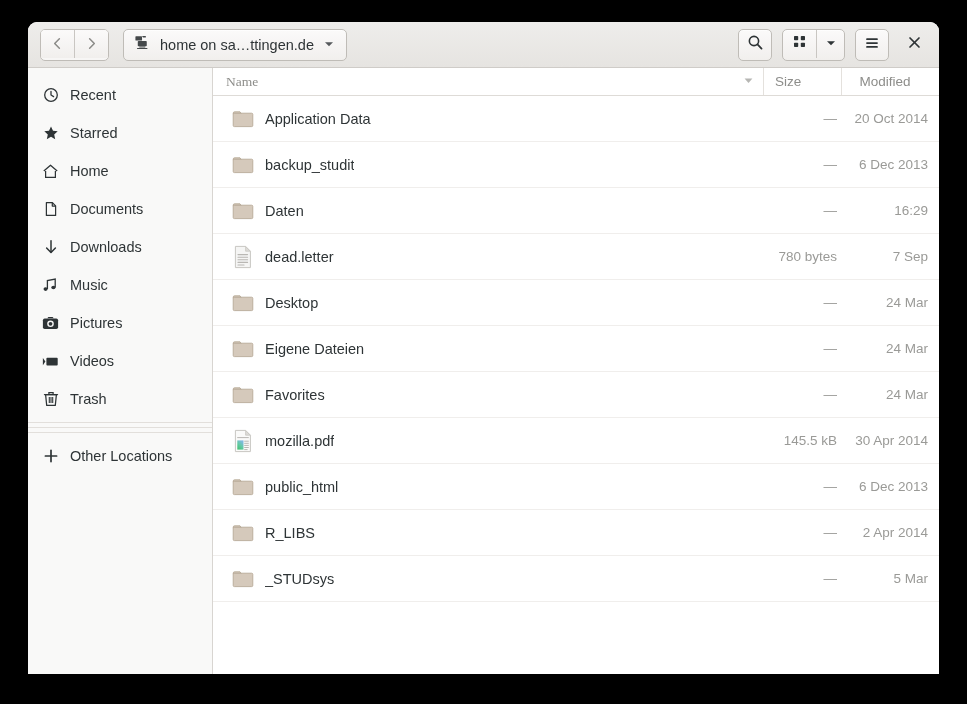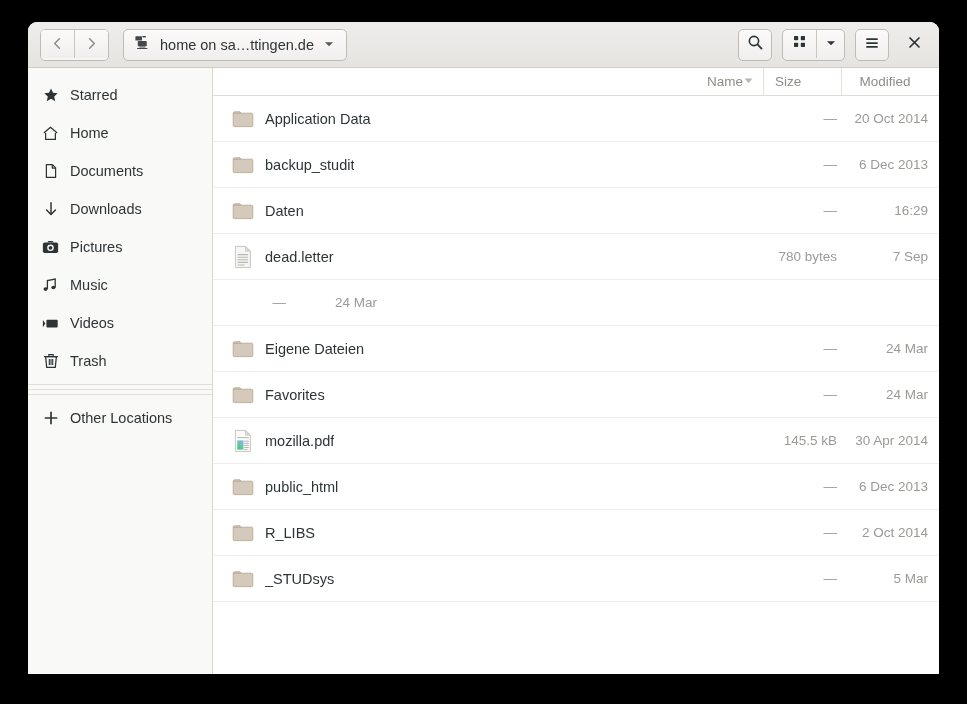--- a/index.html
+++ b/index.html
@@ -205,24 +205,25 @@
   }
   .ch {
     display: flex;
     align-items: center;
     box-sizing: border-box;
     cursor: default;
   }
   .ch-name {
     flex: 1;
     padding-left: 13px;
-    justify-content: flex-end;
+    justify-content: space-between;
     padding-right: 9px;
     border-right: 1px solid #e4e1dd;
     min-width: 0;
+    font-family: Liberation Serif, serif;
   }
   .ch-size {
     width: 78px;
     padding-left: 11px;
     border-right: 1px solid #e4e1dd;
   }
   .ch-mod {
     width: 97px;
     justify-content: center;
     padding-right: 11px;
@@ -374,20 +375,29 @@
 
     </div>
   </div>
 
   <div id="body">
 
     <div id="sidebar">
         <div class="side-item">
           <span class="ico">
             <svg width="16" height="16" viewBox="0 0 16 16">
+              <circle cx="8" cy="8" r="6.3" fill="none" stroke="#2e3436" stroke-width="1.3"></circle>
+              <path d="M8 4.4 L8 8 L10.6 9.6" fill="none" stroke="#2e3436" stroke-width="1.3" stroke-linecap="round"></path>
+            </svg>
+          </span>
+          <span class="txt">Recent</span>
+        </div>
+        <div class="side-item">
+          <span class="ico">
+            <svg width="16" height="16" viewBox="0 0 16 16">
               <path d="M8 1.4 L10 5.8 L14.7 6.3 L11.2 9.5 L12.2 14.2 L8 11.8 L3.8 14.2 L4.8 9.5 L1.3 6.3 L6 5.8 Z" fill="#2e3436"></path>
             </svg>
           </span>
           <span class="txt">Starred</span>
         </div>
         <div class="side-item">
           <span class="ico">
             <svg width="17" height="17" viewBox="0 0 17 17">
               <path d="M1.8 8 L8.5 2.2 L15.2 8" fill="none" stroke="#2e3436" stroke-width="1.25" stroke-linejoin="round"></path>
               <path d="M3.6 8 L3.6 14.4 L13.4 14.4 L13.4 8" fill="none" stroke="#2e3436" stroke-width="1.25" stroke-linejoin="round"></path>
@@ -405,41 +415,41 @@
           <span class="txt">Documents</span>
         </div>
         <div class="side-item">
           <span class="ico">
             <svg width="16" height="16" viewBox="0 0 16 16">
               <line x1="8" y1="1.8" x2="8" y2="13" stroke="#2e3436" stroke-width="1.5" stroke-linecap="round"></line>
               <path d="M3.6 9 L8 13.5 L12.4 9" fill="none" stroke="#2e3436" stroke-width="1.5" stroke-linecap="round" stroke-linejoin="round"></path>
             </svg>
           </span>
           <span class="txt">Downloads</span>
+        </div>
+        <div class="side-item">
+          <span class="ico">
+            <svg width="17" height="16" viewBox="0 0 17 16">
+              <path d="M5.4 12 L5.4 3.6 L13.2 2.1 L13.2 10.4" fill="none" stroke="#2e3436" stroke-width="1.3"></path>
+              <ellipse cx="3.6" cy="12.1" rx="2.1" ry="1.8" fill="#2e3436"></ellipse>
+              <ellipse cx="11.4" cy="10.5" rx="2.1" ry="1.8" fill="#2e3436"></ellipse>
+            </svg>
+          </span>
+          <span class="txt">Music</span>
         </div>
         <div class="side-item">
           <span class="ico">
             <svg width="17" height="15" viewBox="0 0 17 15">
               <path d="M5.3 2.3 L6.4 0.9 L10.6 0.9 L11.7 2.3 Z" fill="#2e3436"></path>
               <rect x="0.9" y="2.5" width="15.2" height="10.6" rx="1.8" fill="#2e3436"></rect>
               <circle cx="8.5" cy="7.8" r="3.3" fill="#f9f9f8"></circle>
               <circle cx="8.5" cy="7.8" r="1.9" fill="#2e3436"></circle>
             </svg>
           </span>
           <span class="txt">Pictures</span>
-        </div>
-        <div class="side-item">
-          <span class="ico">
-            <svg width="17" height="16" viewBox="0 0 17 16">
-              <path d="M5.4 12 L5.4 3.6 L13.2 2.1 L13.2 10.4" fill="none" stroke="#2e3436" stroke-width="1.3"></path>
-              <ellipse cx="3.6" cy="12.1" rx="2.1" ry="1.8" fill="#2e3436"></ellipse>
-              <ellipse cx="11.4" cy="10.5" rx="2.1" ry="1.8" fill="#2e3436"></ellipse>
-            </svg>
-          </span>
-          <span class="txt">Music</span>
         </div>
         <div class="side-item">
           <span class="ico">
             <svg width="17" height="13" viewBox="0 0 17 13">
               <rect x="4.4" y="2.8" width="11.3" height="7.6" rx="0.9" fill="#2e3436"></rect>
               <path d="M0.9 3 L3.4 6.6 L0.9 10.2 Z" fill="#2e3436"></path>
             </svg>
           </span>
           <span class="txt">Videos</span>
         </div>
@@ -543,20 +553,29 @@
           <line x1="5" y1="20" x2="11" y2="20"></line>
         </g>
       </svg>
               </span>
               <span class="fname">dead.letter</span>
             </div>
             <div class="sizecell">780 bytes</div>
             <div class="modcell">7 Sep</div>
           </div>
           <div class="row">
+            <div class="namecell">
+              <span class="ficon">
+                <svg width="22" height="20" viewBox="0 0 22 20">
+        <path d="M1.2 4.2 A1.4 1.4 0 0 1 2.6 2.8 L8 2.8 L9.5 5.1 L1.2 5.1 Z" fill="#d5c9bb" stroke="#b5a794" stroke-width="0.85" stroke-linejoin="round"></path>
+        <path d="M1.2 5.4 A1.2 1.2 0 0 1 2.4 4.2 L19.6 4.2 A1.2 1.2 0 0 1 20.8 5.4 L20.8 16.4 A1.2 1.2 0 0 1 19.6 17.6 L2.4 17.6 A1.2 1.2 0 0 1 1.2 16.4 Z" fill="#d5c9bb" stroke="#b5a794" stroke-width="0.85" stroke-linejoin="round"></path>
+      </svg>
+              </span>
+              <span class="fname">Desktop</span>
+            </div>
             <div class="sizecell">—</div>
             <div class="modcell">24 Mar</div>
           </div>
           <div class="row">
             <div class="namecell">
               <span class="ficon">
                 <svg width="22" height="20" viewBox="0 0 22 20">
         <path d="M1.2 4.2 A1.4 1.4 0 0 1 2.6 2.8 L8 2.8 L9.5 5.1 L1.2 5.1 Z" fill="#d5c9bb" stroke="#b5a794" stroke-width="0.85" stroke-linejoin="round"></path>
         <path d="M1.2 5.4 A1.2 1.2 0 0 1 2.4 4.2 L19.6 4.2 A1.2 1.2 0 0 1 20.8 5.4 L20.8 16.4 A1.2 1.2 0 0 1 19.6 17.6 L2.4 17.6 A1.2 1.2 0 0 1 1.2 16.4 Z" fill="#d5c9bb" stroke="#b5a794" stroke-width="0.85" stroke-linejoin="round"></path>
       </svg>
@@ -625,21 +644,21 @@
             <div class="namecell">
               <span class="ficon">
                 <svg width="22" height="20" viewBox="0 0 22 20">
         <path d="M1.2 4.2 A1.4 1.4 0 0 1 2.6 2.8 L8 2.8 L9.5 5.1 L1.2 5.1 Z" fill="#d5c9bb" stroke="#b5a794" stroke-width="0.85" stroke-linejoin="round"></path>
         <path d="M1.2 5.4 A1.2 1.2 0 0 1 2.4 4.2 L19.6 4.2 A1.2 1.2 0 0 1 20.8 5.4 L20.8 16.4 A1.2 1.2 0 0 1 19.6 17.6 L2.4 17.6 A1.2 1.2 0 0 1 1.2 16.4 Z" fill="#d5c9bb" stroke="#b5a794" stroke-width="0.85" stroke-linejoin="round"></path>
       </svg>
               </span>
               <span class="fname">R_LIBS</span>
             </div>
             <div class="sizecell">—</div>
-            <div class="modcell">2 Oct 2014</div>
+            <div class="modcell">2 Apr 2014</div>
           </div>
           <div class="row">
             <div class="namecell">
               <span class="ficon">
                 <svg width="22" height="20" viewBox="0 0 22 20">
         <path d="M1.2 4.2 A1.4 1.4 0 0 1 2.6 2.8 L8 2.8 L9.5 5.1 L1.2 5.1 Z" fill="#d5c9bb" stroke="#b5a794" stroke-width="0.85" stroke-linejoin="round"></path>
         <path d="M1.2 5.4 A1.2 1.2 0 0 1 2.4 4.2 L19.6 4.2 A1.2 1.2 0 0 1 20.8 5.4 L20.8 16.4 A1.2 1.2 0 0 1 19.6 17.6 L2.4 17.6 A1.2 1.2 0 0 1 1.2 16.4 Z" fill="#d5c9bb" stroke="#b5a794" stroke-width="0.85" stroke-linejoin="round"></path>
       </svg>
               </span>
               <span class="fname">_STUDsys</span>

